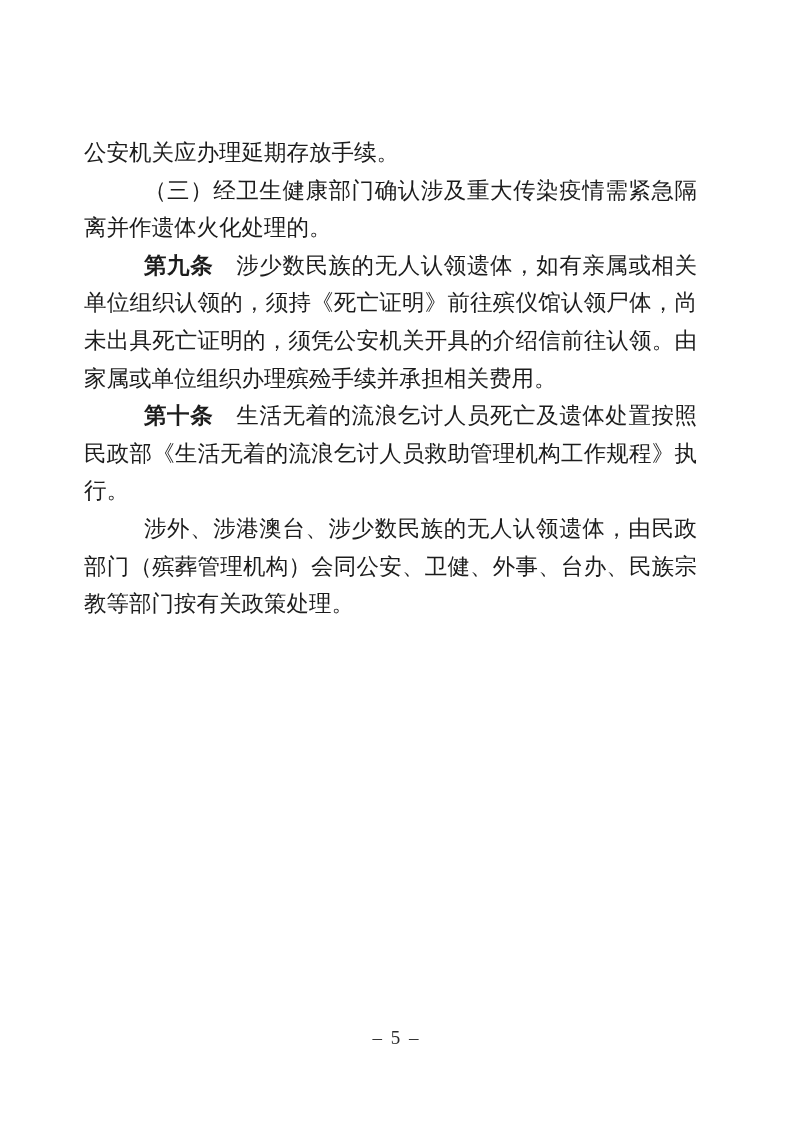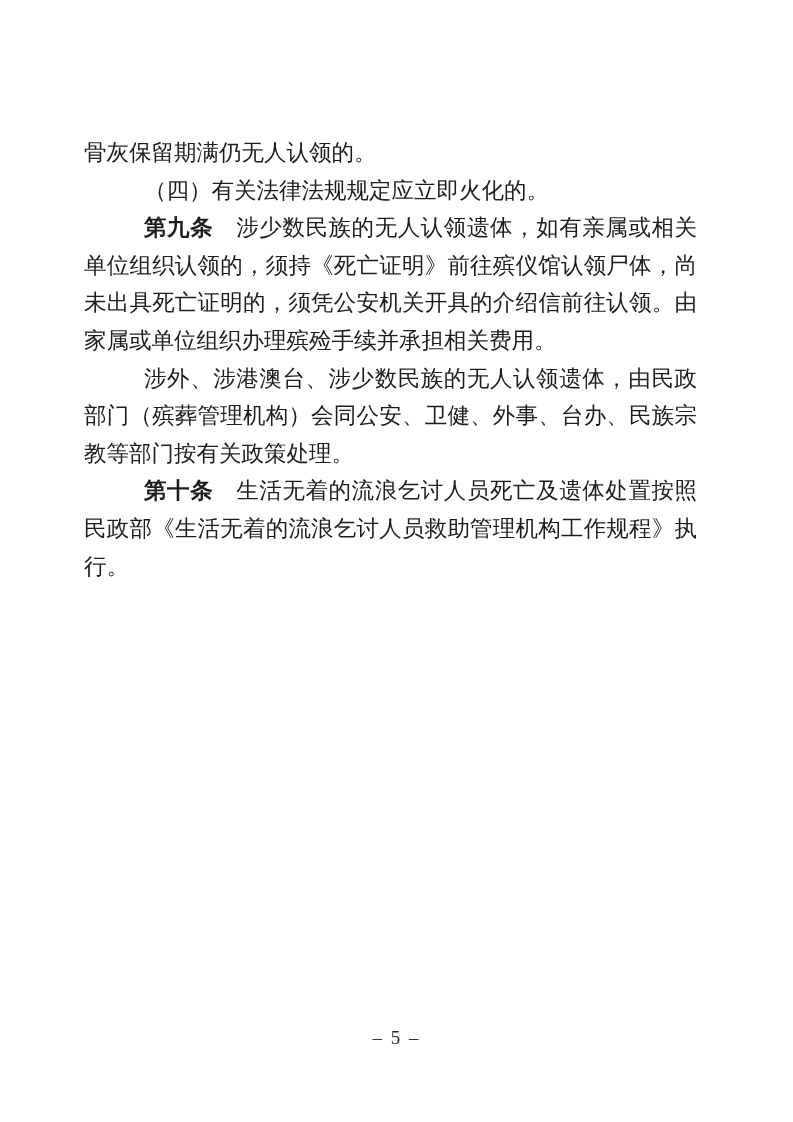--- a/index.html
+++ b/index.html
@@ -49,22 +49,22 @@
     font-size: 19px;
     line-height: 24px;
     color: #2a2a2a;
     letter-spacing: 2px;
   }
 </style>
 </head>
 <body>
 
 <div class="doc-body">
-  <p class="no-indent"><b class="term"></b><span>骨灰保留期满仍无人认领的。</span></p>
-  <p><b class="term"></b><span>（四）有关法律法规规定应立即火化的。</span></p>
+  <p class="no-indent"><b class="term"></b><span>公安机关应办理延期存放手续。</span></p>
+  <p><b class="term"></b><span>（三）经卫生健康部门确认涉及重大传染疫情需紧急隔离并作遗体火化处理的。</span></p>
   <p><b class="term">第九条</b><span>涉少数民族的无人认领遗体，如有亲属或相关单位组织认领的，须持《死亡证明》前往殡仪馆认领尸体，尚未出具死亡证明的，须凭公安机关开具的介绍信前往认领。由家属或单位组织办理殡殓手续并承担相关费用。</span></p>
+  <p><b class="term">第十条</b><span>生活无着的流浪乞讨人员死亡及遗体处置按照民政部《生活无着的流浪乞讨人员救助管理机构工作规程》执行。</span></p>
   <p><b class="term"></b><span>涉外、涉港澳台、涉少数民族的无人认领遗体，由民政部门（殡葬管理机构）会同公安、卫健、外事、台办、民族宗教等部门按有关政策处理。</span></p>
-  <p><b class="term">第十条</b><span>生活无着的流浪乞讨人员死亡及遗体处置按照民政部《生活无着的流浪乞讨人员救助管理机构工作规程》执行。</span></p>
 </div>
 
 <div class="page-footer">
   <span>– 5 –</span>
 </div>
 
 </body></html>

